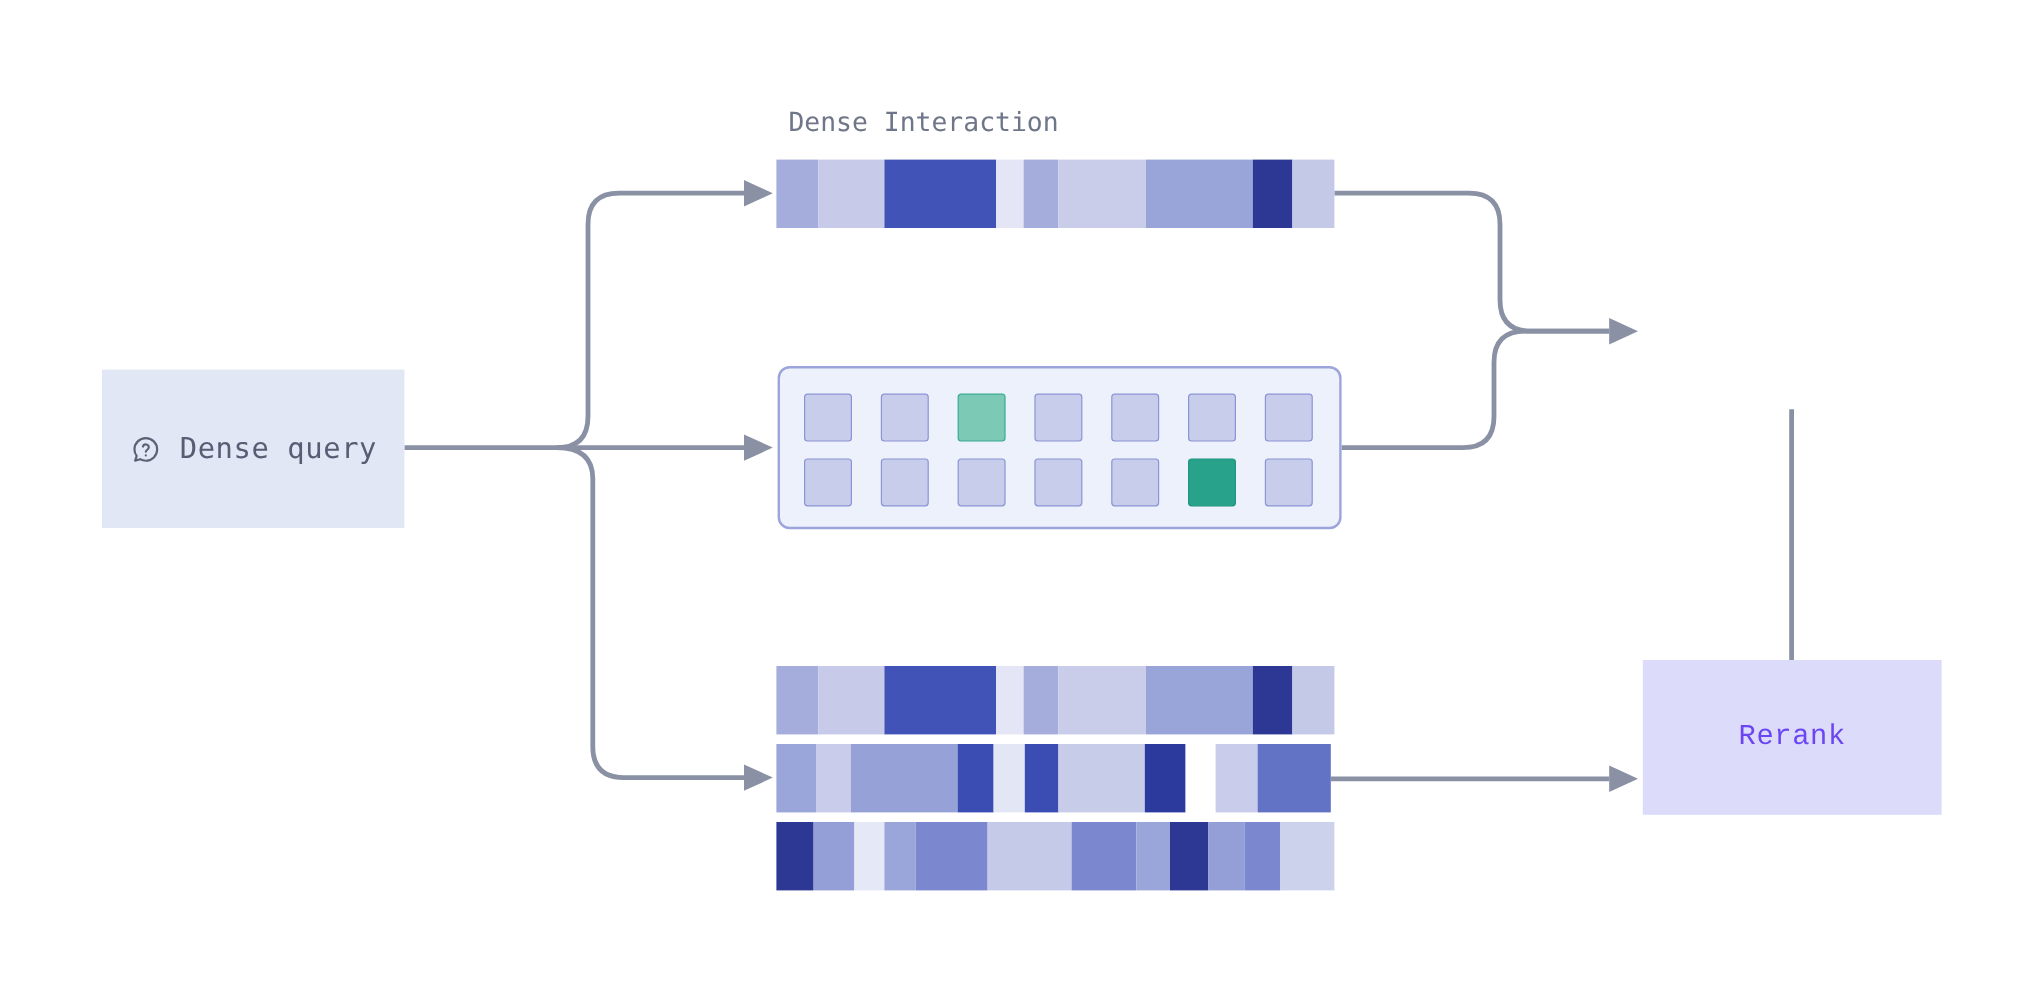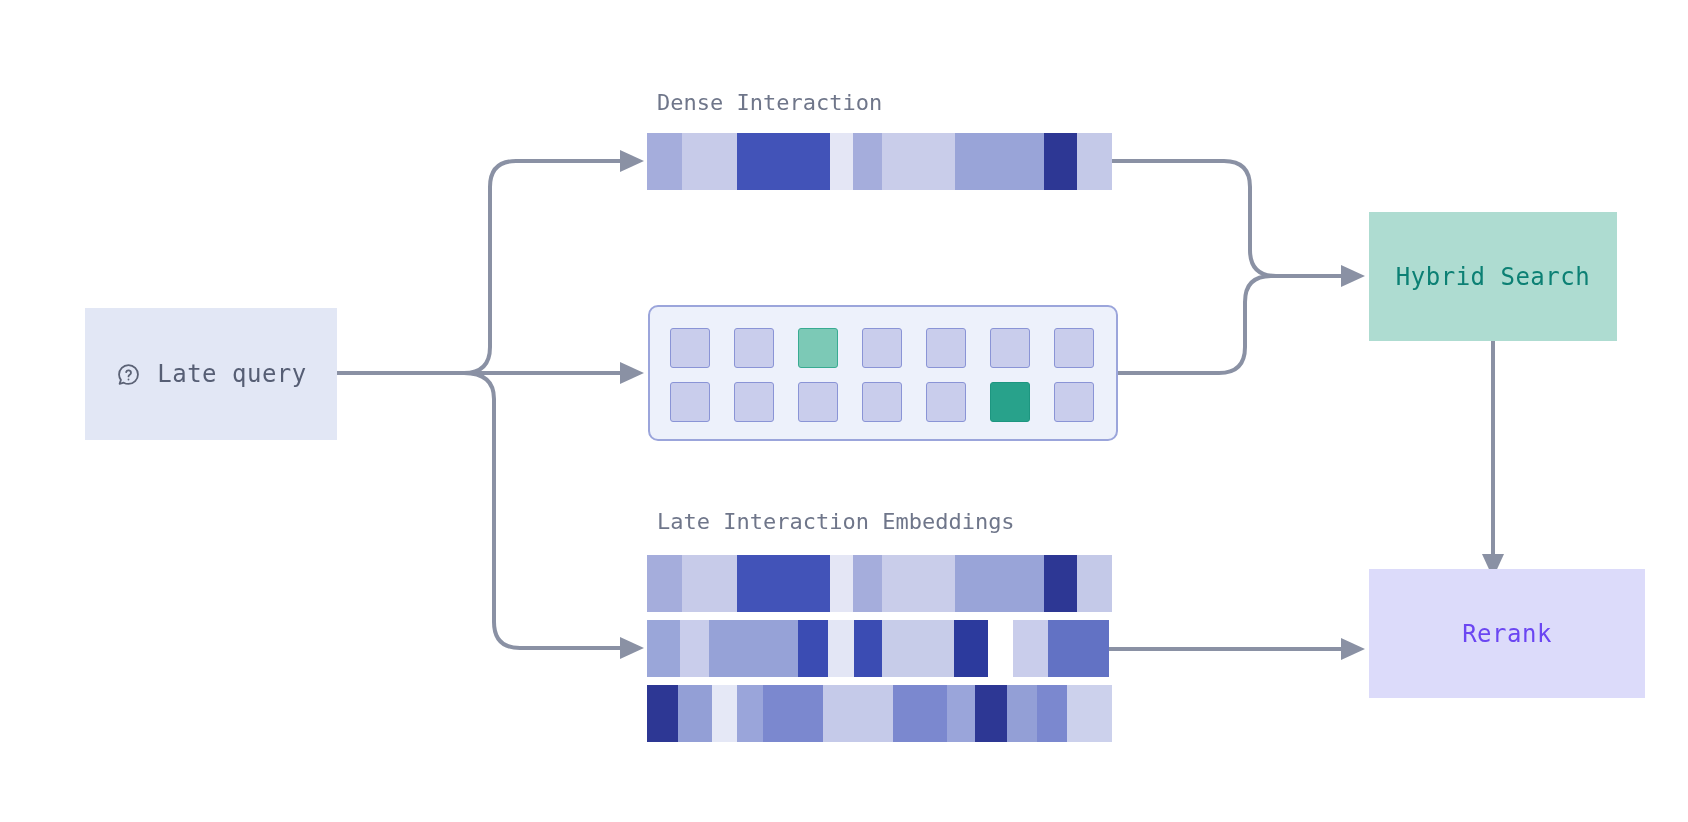--- a/index.html
+++ b/index.html
@@ -13,21 +13,21 @@
   }
   .connectors { position:absolute; left:0; top:0; width:1688px; height:822px; pointer-events:none; }
   .node {
     position:absolute;
     display:flex; align-items:center; justify-content:center;
     font-size:24px; letter-spacing:0.5px;
   }
   .node .icon { display:inline-flex; margin-right:15px; }
   .user-query { left:85px;  top:308px; width:252px; height:132px; }
   .hybrid     { left:1369px; top:212px; width:248px; height:129px; }
-  .rerank     { left:1369px; top:569px; width:276px; height:129px; }
+  .rerank     { left:1369px; top:550px; width:249px; height:129px;font-family:Liberation Mono, monospace; }
   .section-label {
     position:absolute; left:657px;
     font-size:22px; color:#6f768a; white-space:nowrap;
   }
   .dense-label  { top:90px;  }
   .sparse-label { top:259px; }
   .late-label   { top:509px; }
   .bar {
     position:absolute; left:647px; height:57px;
     display:flex; flex-wrap:nowrap;
@@ -80,21 +80,21 @@
   </svg>
 
   <div class="node user-query" style="background: rgb(226, 231, 245); color: rgb(86, 94, 116);">
     <span class="icon">
       <svg width="27" height="27" viewBox="0 0 24 24" fill="none" stroke="#5b6275" stroke-width="1.6">
         <path stroke-linejoin="round" d="M12 3.6a8.4 8.4 0 0 1 8.4 8.4 8.4 8.4 0 0 1-8.4 8.4c-1.55 0-3-.42-4.25-1.15L4.1 20.3l1.15-3.5A8.36 8.36 0 0 1 3.6 12 8.4 8.4 0 0 1 12 3.6Z"></path>
         <path stroke-linecap="round" d="M9.9 9.9a2.2 2.2 0 0 1 4.3.7c0 1.5-2.2 1.8-2.2 3.1"></path>
         <path stroke-linecap="round" d="M12 16.4 L12 16.5"></path>
       </svg>
     </span>
-    <span>Late query</span>
+    <span>Dense query</span>
   </div>
 
   <div class="section-label dense-label">Dense Interaction</div>
   <div class="bar dense-bar">
       <div class="seg" style="width: 35px; background: rgb(165, 173, 220);"></div>
       <div class="seg" style="width: 55px; background: rgb(199, 203, 233);"></div>
       <div class="seg" style="width: 93px; background: rgb(66, 83, 184);"></div>
       <div class="seg" style="width: 23px; background: rgb(228, 230, 245);"></div>
       <div class="seg" style="width: 29px; background: rgb(165, 173, 220);"></div>
       <div class="seg" style="width: 73px; background: rgb(201, 205, 234);"></div>
@@ -113,21 +113,20 @@
       <div class="cell" style="background: rgb(201, 205, 236); border-color: rgb(138, 148, 214);"></div>
       <div class="cell" style="background: rgb(201, 205, 236); border-color: rgb(138, 148, 214);"></div>
       <div class="cell" style="background: rgb(201, 205, 236); border-color: rgb(138, 148, 214);"></div>
       <div class="cell" style="background: rgb(201, 205, 236); border-color: rgb(138, 148, 214);"></div>
       <div class="cell" style="background: rgb(201, 205, 236); border-color: rgb(138, 148, 214);"></div>
       <div class="cell" style="background: rgb(201, 205, 236); border-color: rgb(138, 148, 214);"></div>
       <div class="cell" style="background: rgb(40, 162, 139); border-color: rgb(29, 150, 128);"></div>
       <div class="cell" style="background: rgb(201, 205, 236); border-color: rgb(138, 148, 214);"></div>
     </div>
 
-  <div class="section-label late-label">Late Interaction Embeddings</div>
   <div class="bar late-bar-0">
       <div class="seg" style="width: 35px; background: rgb(165, 173, 220);"></div>
       <div class="seg" style="width: 55px; background: rgb(199, 203, 233);"></div>
       <div class="seg" style="width: 93px; background: rgb(66, 83, 184);"></div>
       <div class="seg" style="width: 23px; background: rgb(228, 230, 245);"></div>
       <div class="seg" style="width: 29px; background: rgb(165, 173, 220);"></div>
       <div class="seg" style="width: 73px; background: rgb(201, 205, 234);"></div>
       <div class="seg" style="width: 89px; background: rgb(153, 164, 216);"></div>
       <div class="seg" style="width: 33px; background: rgb(45, 55, 148);"></div>
       <div class="seg" style="width: 35px; background: rgb(196, 201, 232);"></div>
@@ -153,21 +152,18 @@
       <div class="seg" style="width: 60px; background: rgb(123, 136, 207);"></div>
       <div class="seg" style="width: 70px; background: rgb(197, 202, 233);"></div>
       <div class="seg" style="width: 54px; background: rgb(123, 136, 207);"></div>
       <div class="seg" style="width: 28px; background: rgb(154, 165, 218);"></div>
       <div class="seg" style="width: 32px; background: rgb(45, 55, 148);"></div>
       <div class="seg" style="width: 30px; background: rgb(147, 159, 214);"></div>
       <div class="seg" style="width: 30px; background: rgb(123, 136, 207);"></div>
       <div class="seg" style="width: 45px; background: rgb(204, 209, 236);"></div>
     </div>
 
-  <div class="node hybrid" style="background: rgb(174, 220, 209); color: rgb(12, 128, 116);">
-    <span>Hybrid Search</span>
-  </div>
 
   <div class="node rerank" style="background: rgb(220, 219, 250); color: rgb(107, 70, 242);">
     <span>Rerank</span>
   </div>
 
 </div>
 
 </body></html>

